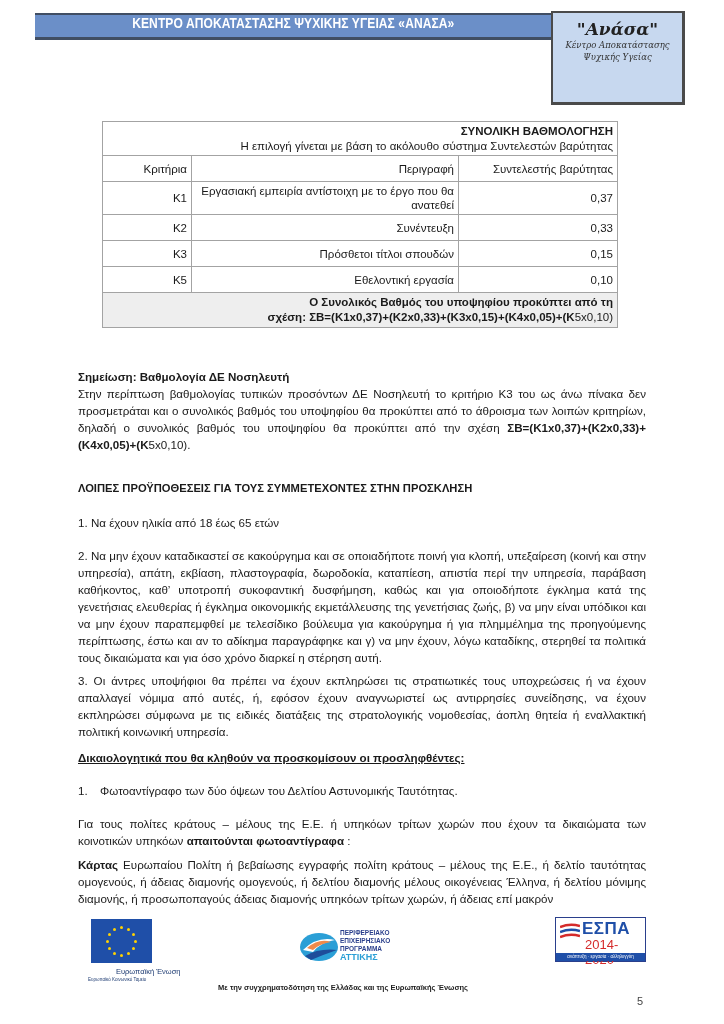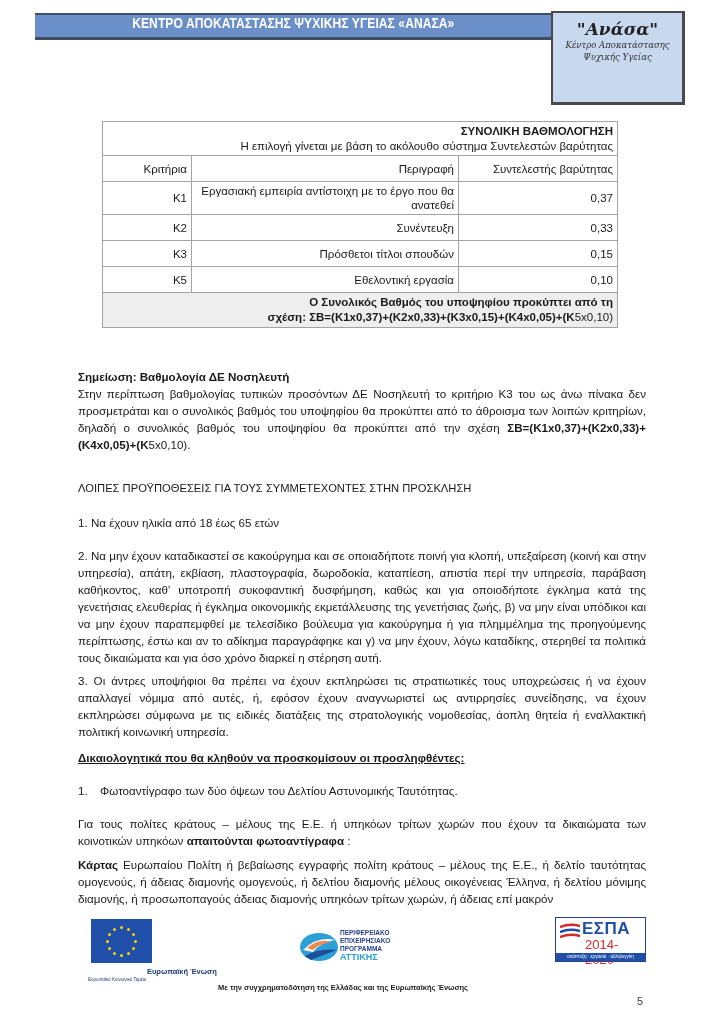--- a/index.html
+++ b/index.html
@@ -32,26 +32,26 @@
   .c1 { width: 80px; }
   .c3 { width: 150px; }
   .row-h td { height: 21px; }
   .row-h2 td { height: 28px; }
   td.desc-k1 { line-height: 14px; }
 
   
   .txt { position: absolute; left: 78px; width: 568px; font-size: 11.6px; line-height: 17px; text-align: justify; }
   .bold { font-weight: bold; }
   .uline { text-decoration: underline; font-weight: bold; }
-  .heading { font-weight: normal; font-size: 11.2px; }
+  .heading { font-weight: bold; font-size: 11.2px; }
 
   
   .eu-logo { position: absolute; left: 91px; top: 919px; width: 61px; height: 44px; background: #1f4fa8; }
   .eu-star { position: absolute; width: 3px; height: 3px; background: #ffd200; border-radius: 50%; }
-  .eu-cap1 { position: absolute; left: 103px; top: 967px; font-size: 7.5px; color: #1d3b72; font-weight: bold; padding-left: 44px; }
+  .eu-cap1 { position: absolute; left: 72px; top: 967px; font-size: 7.5px; color: #1d3b72; font-weight: normal; padding-left: 44px; }
   .eu-cap2 { position: absolute; left: 88px; top: 977px; font-size: 4.5px; color: #1d3b72; }
 
   .attica-logo { position: absolute; left: 297px; top: 930px; width: 44px; height: 32px; }
   .attica-text { position: absolute; left: 340px; top: 929px; font-size: 6.5px; line-height: 8px; color: #2a3f8c; font-weight: bold; }
   .attica-text .big { font-size: 9px; color: #2b9fd6; }
 
   .espa { position: absolute; left: 555px; top: 917px; width: 89px; height: 43px; border: 1px solid #2a3f8c; background: #fff; }
   .espa-word { position: absolute; left: 26px; top: 1px; font-size: 17px; font-weight: bold; color: #1f4fa8; letter-spacing: 0.5px; }
   .espa-years { position: absolute; left: 29px; top: 19px; font-size: 13px; color: #d52b2b; font-weight: normal; }
   .espa-bar { position: absolute; left: 0; bottom: 0; width: 89px; height: 8px; background: #1f4fa8; color: #fff; font-size: 4.5px; text-align: center; line-height: 8px; }

